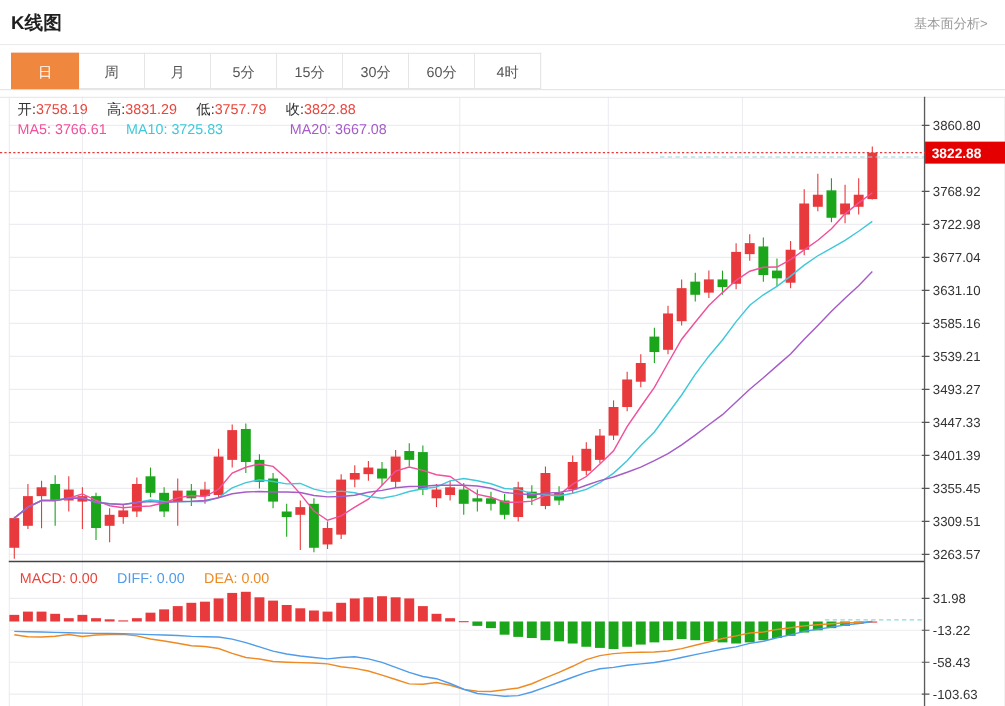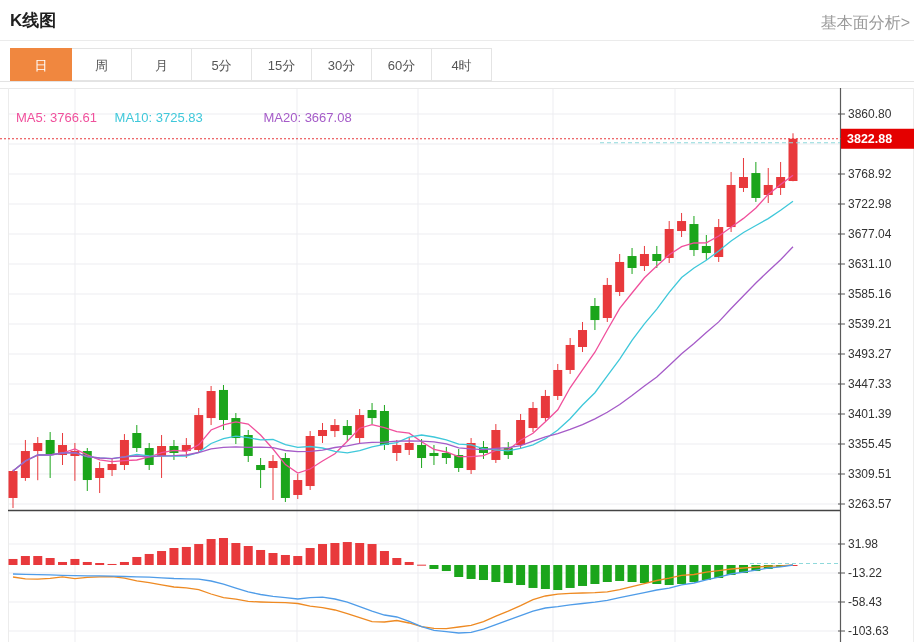--- a/index.html
+++ b/index.html
@@ -1,21 +1,21 @@
 <!DOCTYPE html>
 <html><head>
 <meta charset="utf-8">
 <style>
   html,body{margin:0;padding:0;background:#fff;}
   body{width:914px;height:642px;overflow:hidden;position:relative;
        font-family:"Liberation Sans","DejaVu Sans",sans-serif;}
   .app{position:absolute;inset:0;background:#fff;}
   .header{position:absolute;left:0;top:0;width:914px;height:40px;border-bottom:1px solid #ebebeb;}
   .title{position:absolute;left:10px;top:9px;font-size:17px;font-weight:700;color:#1f1f1f;}
-  .fund-link{position:absolute;right:4px;top:13px;font-size:16px;color:#999;cursor:pointer;text-decoration:none;}
+  .fund-link{position:absolute;right:16px;top:13px;font-size:12px;color:#999;cursor:pointer;text-decoration:none;}
   .tabs-row{position:absolute;left:0;top:48px;width:914px;height:34px;display:flex;border-bottom:1px solid #e3e3e3;padding-left:10px;box-sizing:border-box;}
   .tab{width:60px;height:33px;line-height:33px;text-align:center;font-size:13px;color:#555;
        border:1px solid #e4e4e4;border-left:none;box-sizing:border-box;cursor:pointer;background:#fff;}
   .tab:first-child{border-left:1px solid #e4e4e4;width:62px;}
   .tab.active{background:#f0873f;border-color:#f0873f;color:#fff;}
   .legend{position:absolute;font-size:13px;white-space:nowrap;pointer-events:none;}
   .legend .pair{margin-right:14px;}
   .lab-dark{color:#333;}
   .val-red,.lab-red{color:#e8453c;}
   .pair-ma5{color:#f0509c;}
@@ -328,21 +328,32 @@
         <text x="848" y="548" font-size="12" fill="#333333">31.98</text>
         <line x1="838" y1="573" x2="845" y2="573" stroke="#555"></line>
         <text x="848" y="577" font-size="12" fill="#333333">-13.22</text>
         <line x1="838" y1="602" x2="845" y2="602" stroke="#555"></line>
         <text x="848" y="606" font-size="12" fill="#333333">-58.43</text>
         <line x1="838" y1="631" x2="845" y2="631" stroke="#555"></line>
         <text x="848" y="635" font-size="12" fill="#333333">-103.63</text>
       </g>
     </svg>
 
+  <div class="legend" id="ohlc-legend">
+    <span class="pair"><span class="lab-dark">开:</span><span class="val-red">3758.19</span></span>
+    <span class="pair"><span class="lab-dark">高:</span><span class="val-red">3831.29</span></span>
+    <span class="pair"><span class="lab-dark">低:</span><span class="val-red">3757.79</span></span>
+    <span class="pair"><span class="lab-dark">收:</span><span class="val-red">3822.88</span></span>
+  </div>
 
   <div class="legend" id="ma-legend">
     <span class="pair pair-ma5"><span>MA5:</span> <span>3766.61</span></span>
     <span class="pair pair-ma10"><span>MA10:</span> <span>3725.83</span></span>
     <span class="pair pair-ma20"><span>MA20:</span> <span>3667.08</span></span>
   </div>
 
+  <div class="legend" id="macd-legend">
+    <span class="pair lab-red"><span>MACD:</span> <span>0.00</span></span>
+    <span class="pair pair-diff"><span>DIFF:</span> <span>0.00</span></span>
+    <span class="pair pair-dea"><span>DEA:</span> <span>0.00</span></span>
+  </div>
 
 </div>
 
 </body></html>

